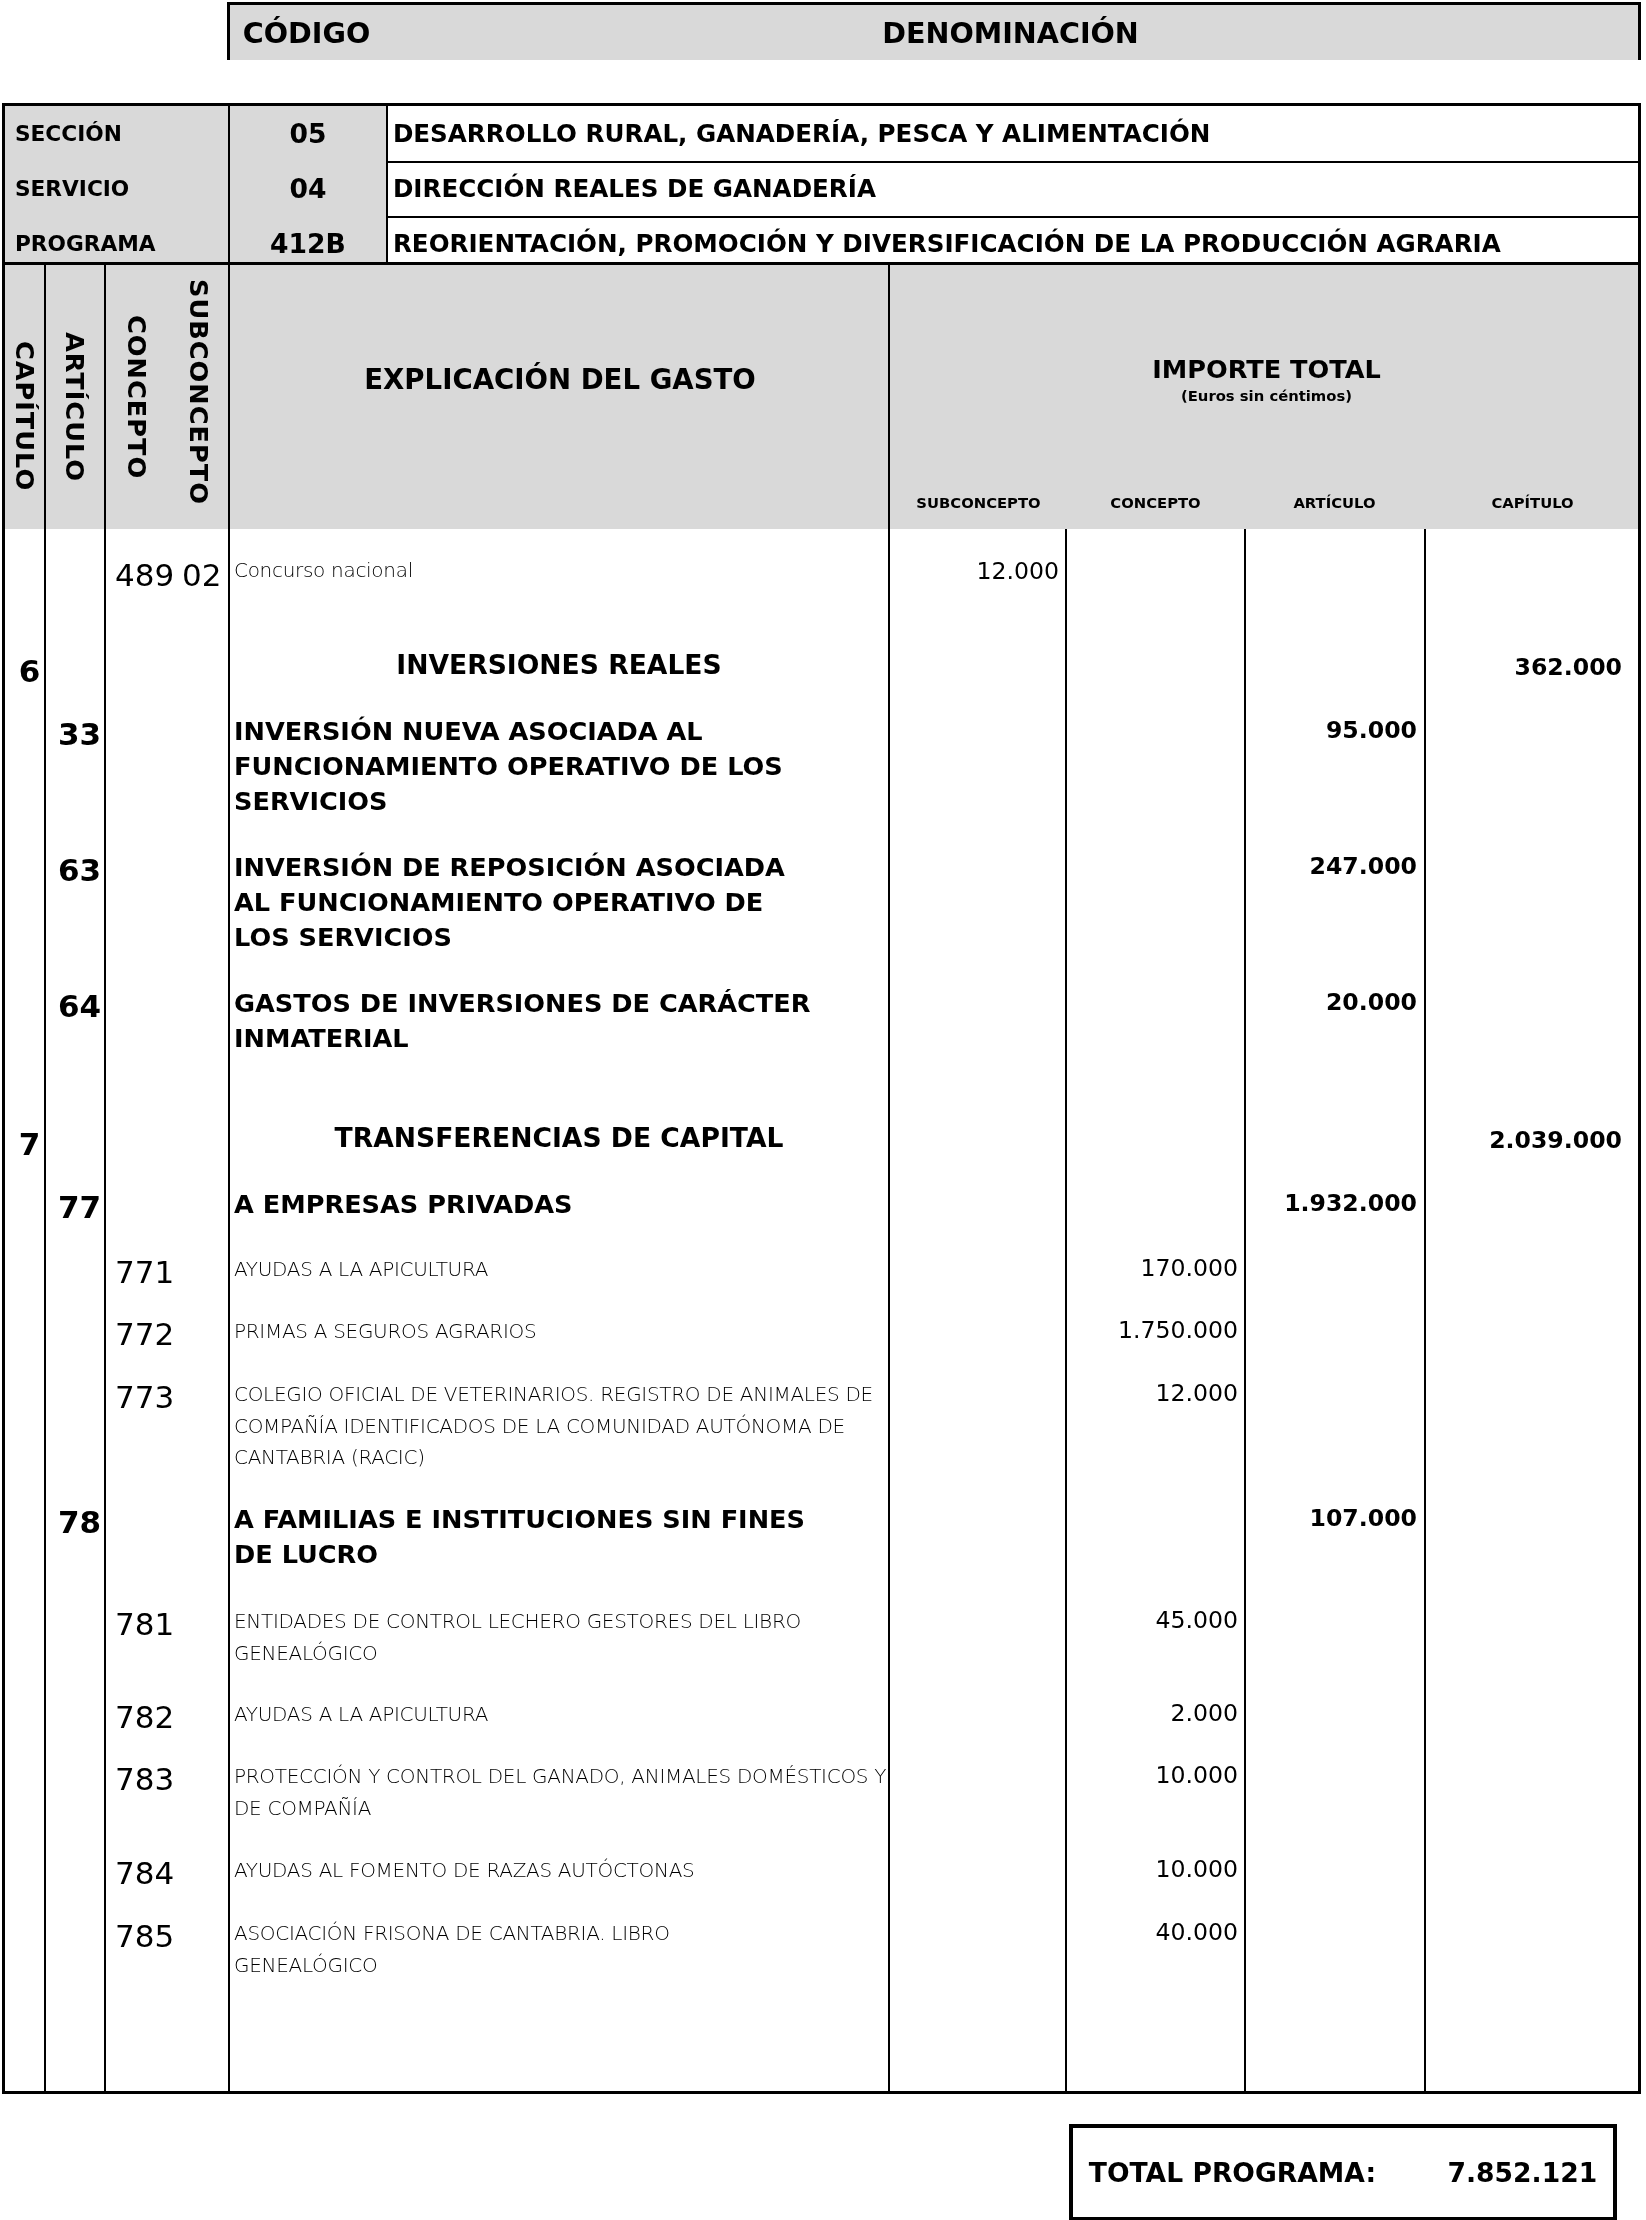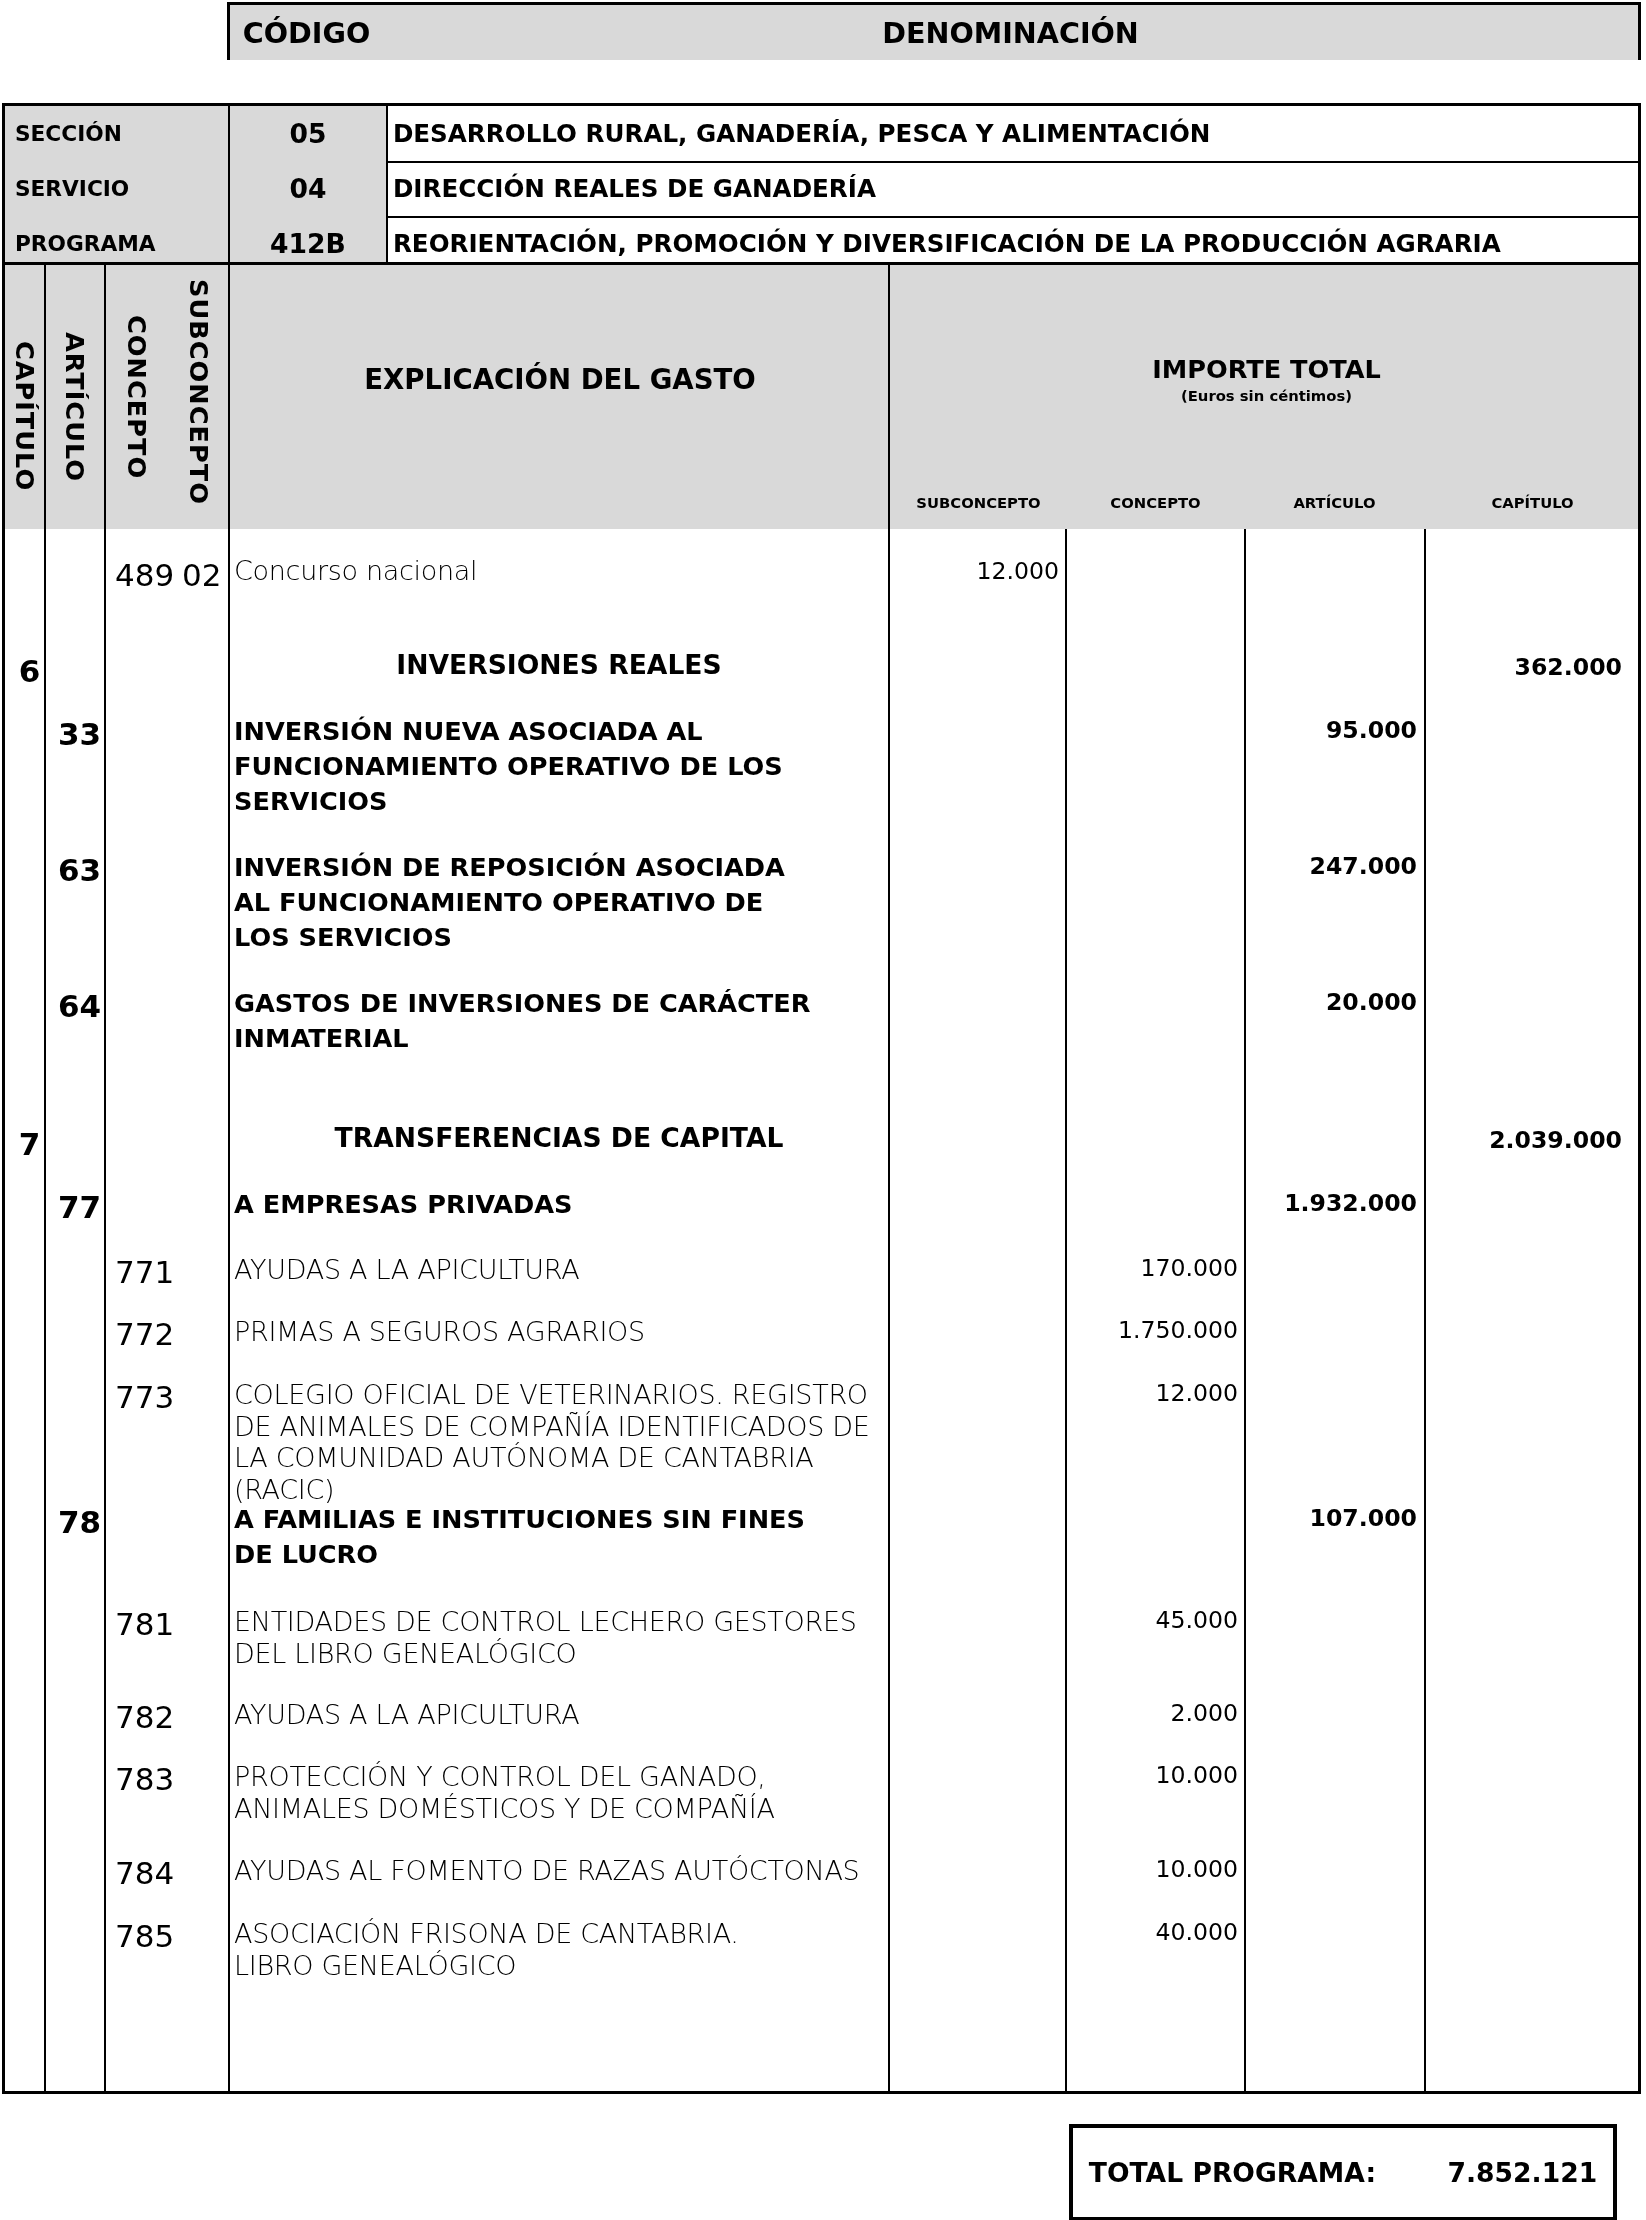--- a/index.html
+++ b/index.html
@@ -32,21 +32,21 @@
   .amt-h { position: absolute; top: 229px; font-weight: bold; font-size: 14.8px; text-align: center; }
 
   .row { position: absolute; left: 0; width: 100%; }
   .t-cap, .t-art, .t-con, .t-sub { position: absolute; font-size: 31px; }
   .t-cap { left: 13.8px; width: 29.6px; font-weight: bold; }
   .t-art { left: 53px; width: 49px; font-weight: bold; }
   .t-con { left: 110px; width: 59px; }
   .t-sub { left: 177px; width: 39px; }
   .t-desc { position: absolute; left: 229px; width: 650px; font-size: 23.6px; line-height: 32.5px; }
   .t-desc.bold { font-weight: bold; font-size: 25.6px; line-height: 35px; }
-  .t-desc.light { font-size: 27px; line-height: 31.5px; font-weight: 300; letter-spacing: -0.3px; }
+  .t-desc.light { font-size: 20px; line-height: 31.5px; font-weight: 300; letter-spacing: -0.3px; }
   .t-desc.heading { font-weight: bold; font-size: 26.6px; text-align: center; left: 229px; width: 650px; }
   .t-desc.heading span { text-decoration-thickness: 3px; text-underline-offset: 3.9px; }
   .amt { position: absolute; text-align: right; font-size: 23.6px; }
   .amt.bold { font-weight: bold; }
   .a-sub { left: 887px; width: 167px; }
   .a-con { left: 1066px; width: 167px; }
   .a-art { left: 1243px; width: 169px; }
   .a-cap { left: 1424px; width: 193px; }
 
   

